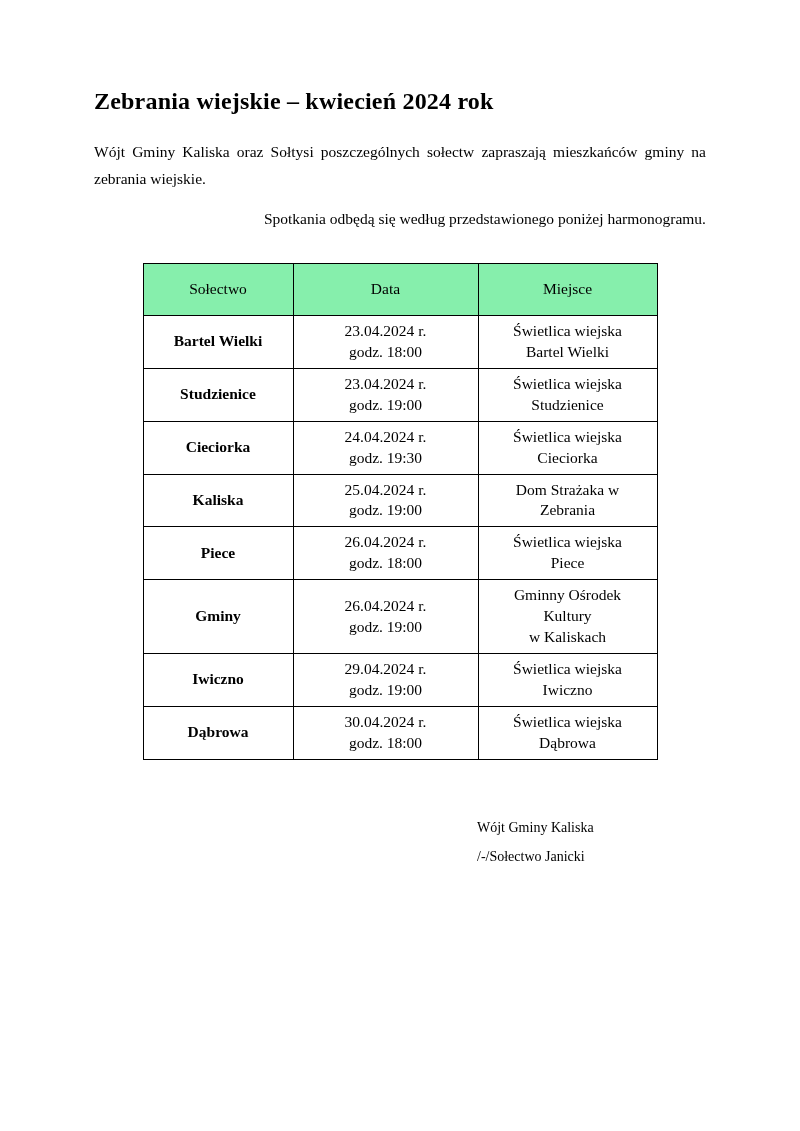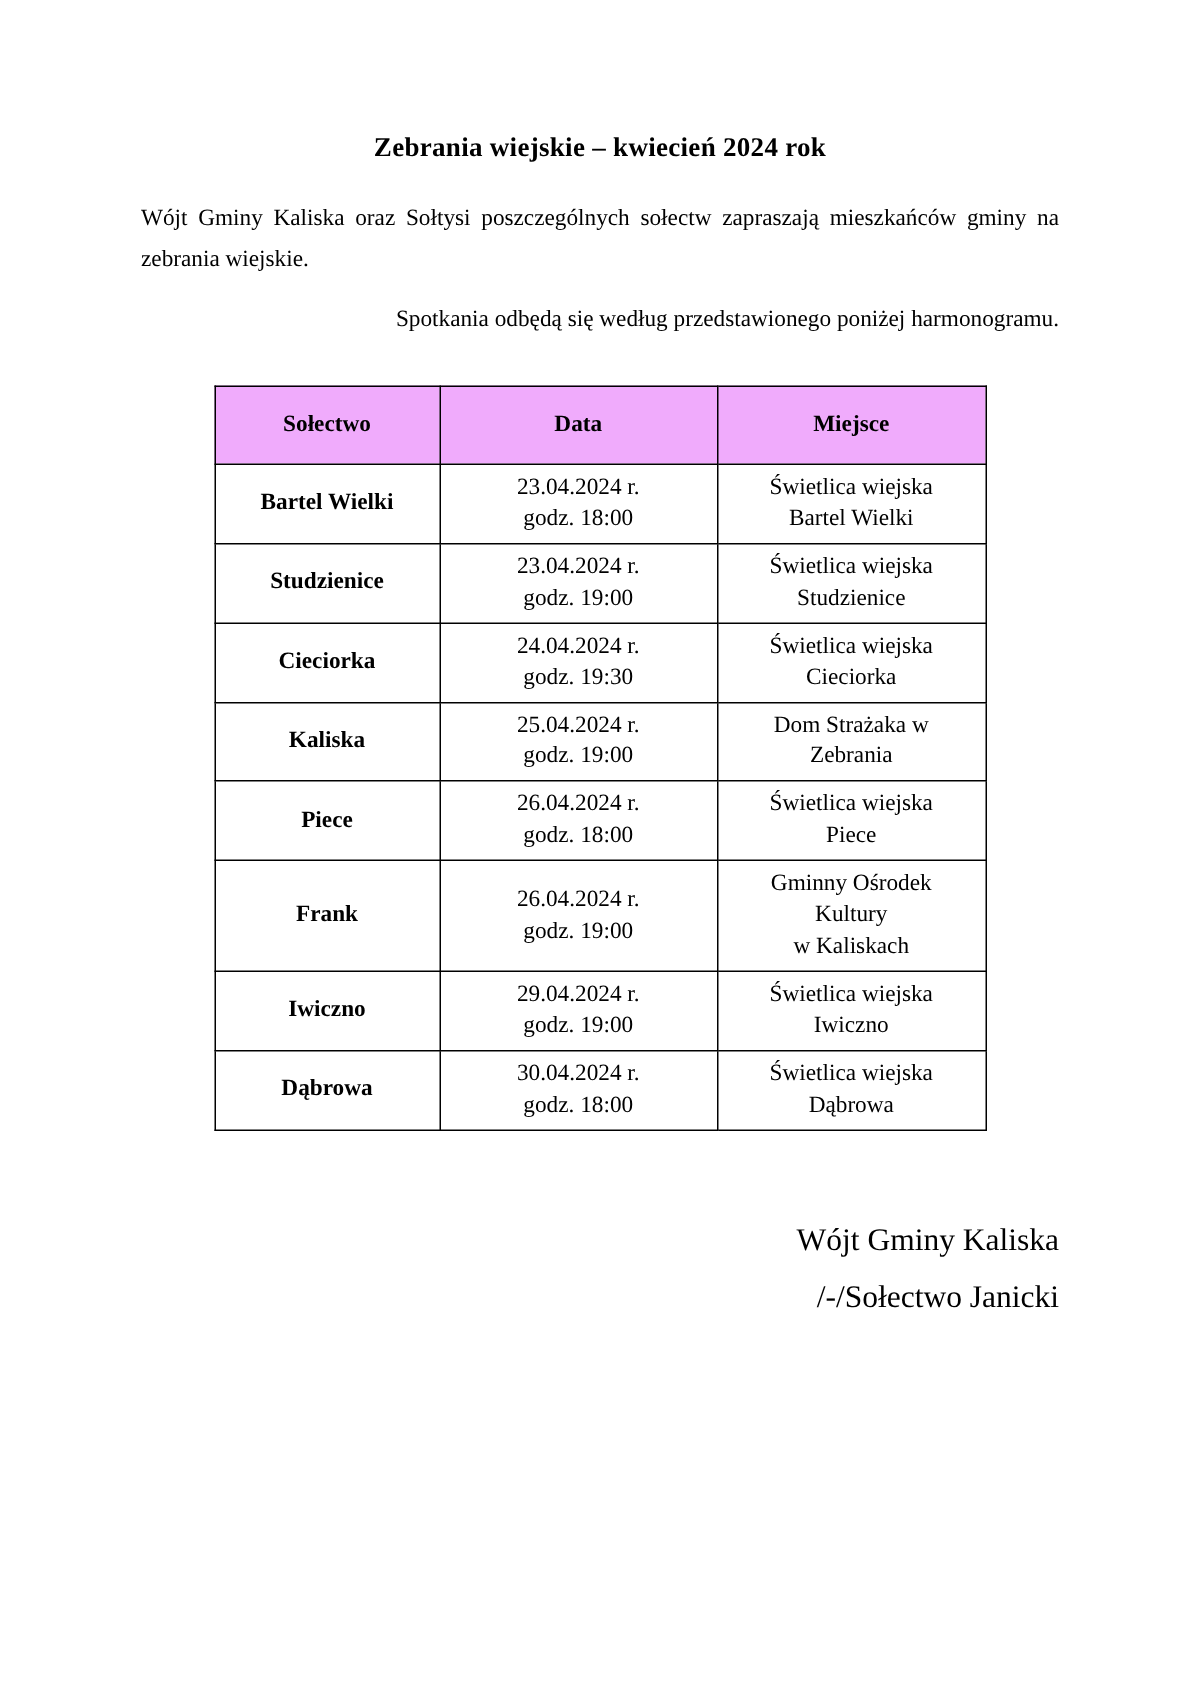--- a/index.html
+++ b/index.html
@@ -8,23 +8,23 @@
     position: relative;
     width: 800px;
     height: 1131px;
     background: #ffffff;
     font-family: "Liberation Serif", serif;
     color: #000000;
     padding: 88px 94px 0 94px;
     overflow: hidden;
   }
   .title {
-    font-size: 18px;
+    font-size: 24px;
     font-weight: bold;
-    text-align: center;
+    text-align: left;
     margin: 0 0 24px 0;
     letter-spacing: 0.2px;
   }
   .para {
     font-size: 15.5px;
     line-height: 1.72;
     margin: 0 0 14px 0;
     text-align: right;
   }
   .para.justify { text-align: justify; }
@@ -41,29 +41,28 @@
   table.schedule col.c3 { width: 179px; }
   table.schedule th, table.schedule td {
     border: 1.5px solid #000000;
     text-align: center;
     vertical-align: middle;
     padding: 5px 4px;
     line-height: 1.35;
   }
   table.schedule th {
     height: 52px;
-    background: #f0abfc;
-    font-weight: bold;
+    background: #86efac;
+    font-weight: normal;
   }
   table.schedule td { height: 52px; }
   td.cell-name { font-weight: bold; }
   .signature {
     margin: 60px 0 0 383px;
-    font-size: 21px;
-    text-align: right;
+    font-size: 14px;
   }
   .signature p { margin: 0 0 13px 0; }
 </style>
 </head>
 <body>
 
 <div class="page">
 
   <h1 class="title">Zebrania wiejskie – kwiecień 2024 rok</h1>
 
@@ -133,21 +132,21 @@
         <td>
           <div>26.04.2024 r.</div>
           <div>godz. 18:00</div>
         </td>
         <td>
           <div>Świetlica wiejska</div>
           <div>Piece</div>
         </td>
       </tr>
       <tr>
-        <td class="cell-name">Frank</td>
+        <td class="cell-name">Gminy</td>
         <td>
           <div>26.04.2024 r.</div>
           <div>godz. 19:00</div>
         </td>
         <td>
           <div>Gminny Ośrodek</div>
           <div>Kultury</div>
           <div>w Kaliskach</div>
         </td>
       </tr>

